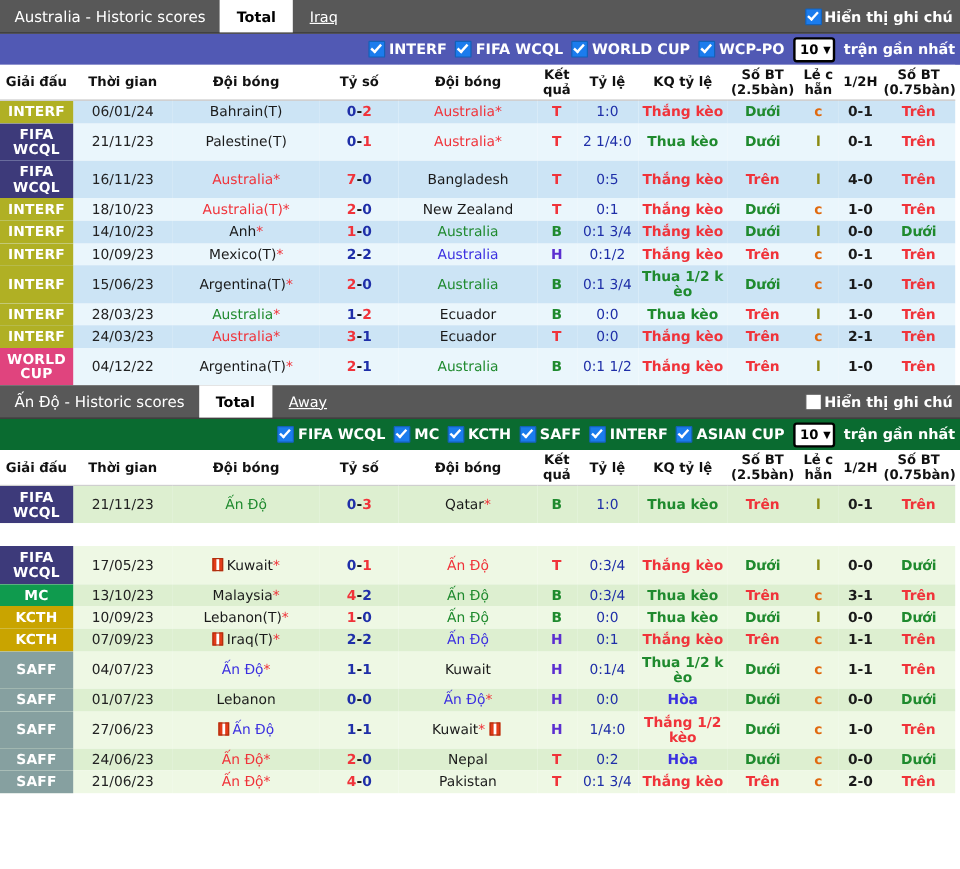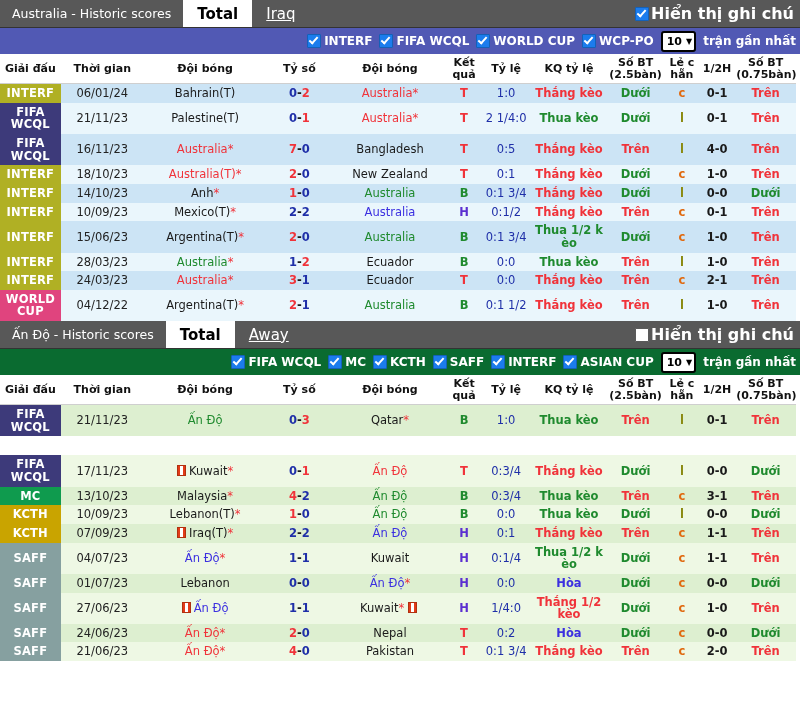--- a/index.html
+++ b/index.html
@@ -15,29 +15,29 @@
     display:flex;align-items:stretch;height:27px;
     background:#585858;border-bottom:1px solid #333;
     position:relative;
   }
   .tabstrip .ttitle{
     display:flex;align-items:center;padding:0 12px;
     color:#ffffff;font-weight:normal;font-size:12.5px;white-space:nowrap;
   }
   .tab{
     display:flex;align-items:center;padding:0 14px;
-    font-size:15px;font-weight:bold;color:#ffffff;white-space:nowrap;
+    font-size:12px;font-weight:bold;color:#ffffff;white-space:nowrap;
     cursor:pointer;
   }
   .tab.active{background:#ffffff;color:#000;font-weight:bold;}
   .tab.link{color:#ffffff;text-decoration:underline;font-weight:normal;}
   .tabstrip .spacer{flex:1;}
   .notewrap{
     display:flex;align-items:center;gap:2px;padding:0 6px 0 0;color:#fff;
-    font-size:16px;font-weight:bold;white-space:nowrap;
+    font-size:12px;font-weight:bold;white-space:nowrap;
   }
   .cbx{
     width:12px;height:12px;border:1px solid #5a5a5a;background:#fff;
     display:inline-block;position:relative;flex:0 0 auto;border-radius:1px;
   }
   .cbx.on{background:#1b7ced;border-color:#1461b8;}
   .cbx.on::after{
     content:"";position:absolute;left:3px;top:0px;width:3px;height:7px;
     border:solid #fff;border-width:0 2px 2px 0;transform:rotate(42deg);
   }
@@ -387,21 +387,21 @@
             <td class="kq c-red">Trên</td>
             <td class="kq c-olive">l</td>
             <td class="score c-dark">0-1</td>
             <td class="kq c-red">Trên</td>
           </tr>
           <tr class="blank-row">
             <td colspan="12"></td>
           </tr>
           <tr style="background:#eef8e4">
             <td class="lg" style="background:#3d3a7a">FIFA WCQL</td>
-            <td>17/11/23</td>
+            <td>17/05/23</td>
             <td class="team c-dark"><span class="flag"></span>Kuwait<span class="ast">*</span></td>
             <td class="score"><span class="c-navy">0</span><span class="c-dark">-</span><span class="c-red">1</span></td>
             <td class="team c-red">Ấn Độ</td>
             <td class="res c-red">T</td>
             <td class="c-navy">0:3/4</td>
             <td class="kq c-red">Thắng kèo</td>
             <td class="kq c-green">Dưới</td>
             <td class="kq c-olive">l</td>
             <td class="score c-dark">0-0</td>
             <td class="kq c-green">Dưới</td>

